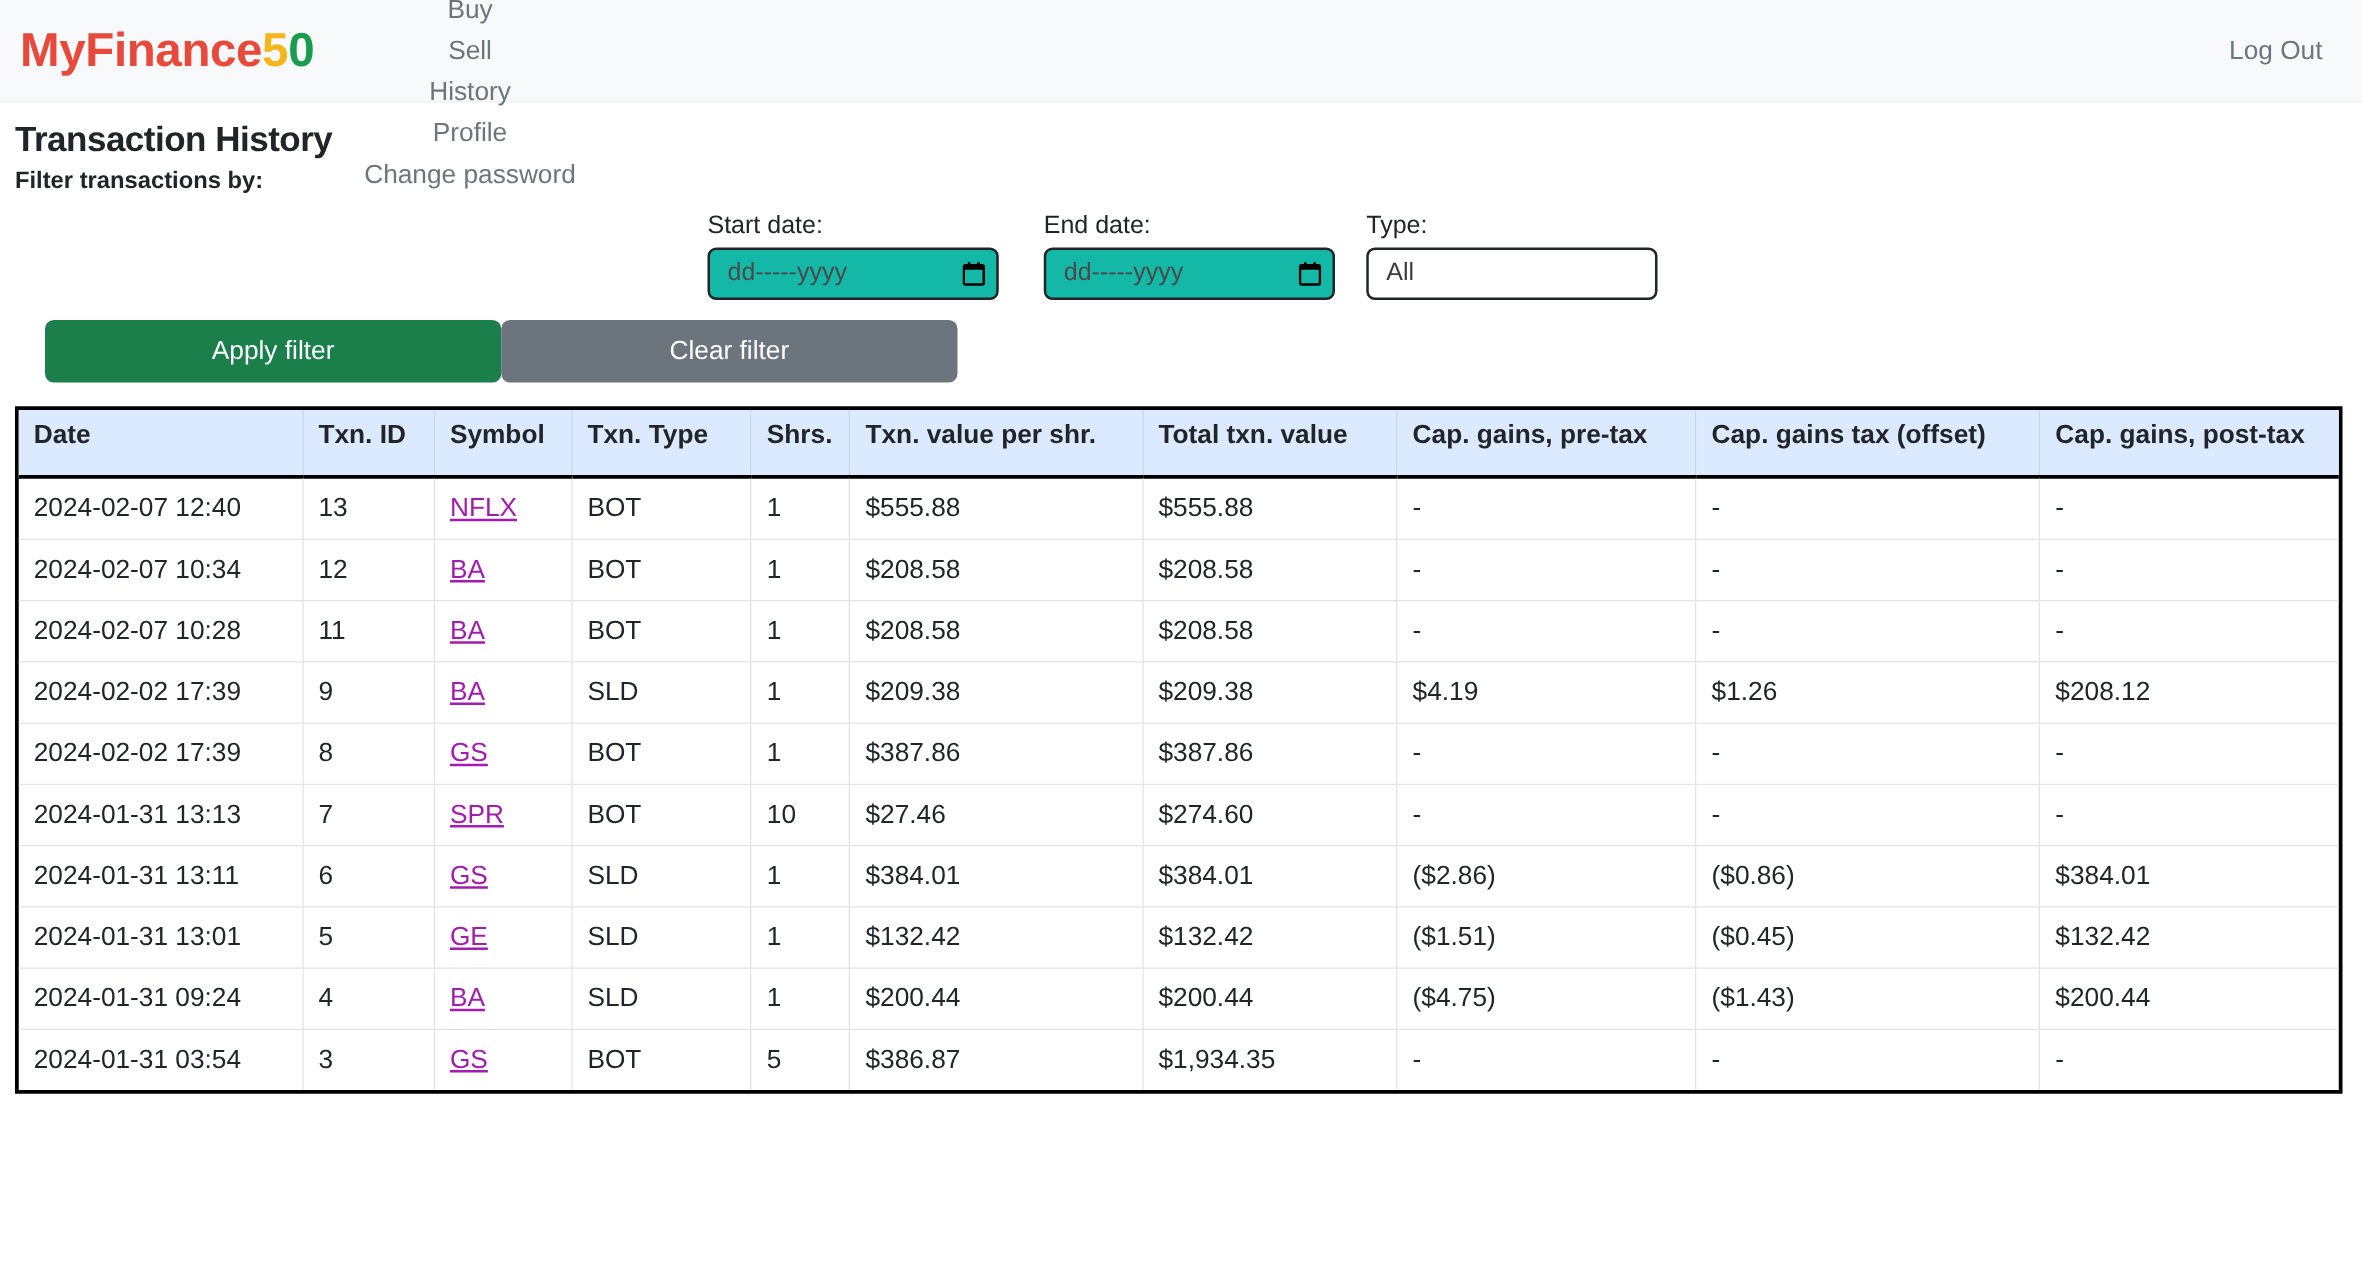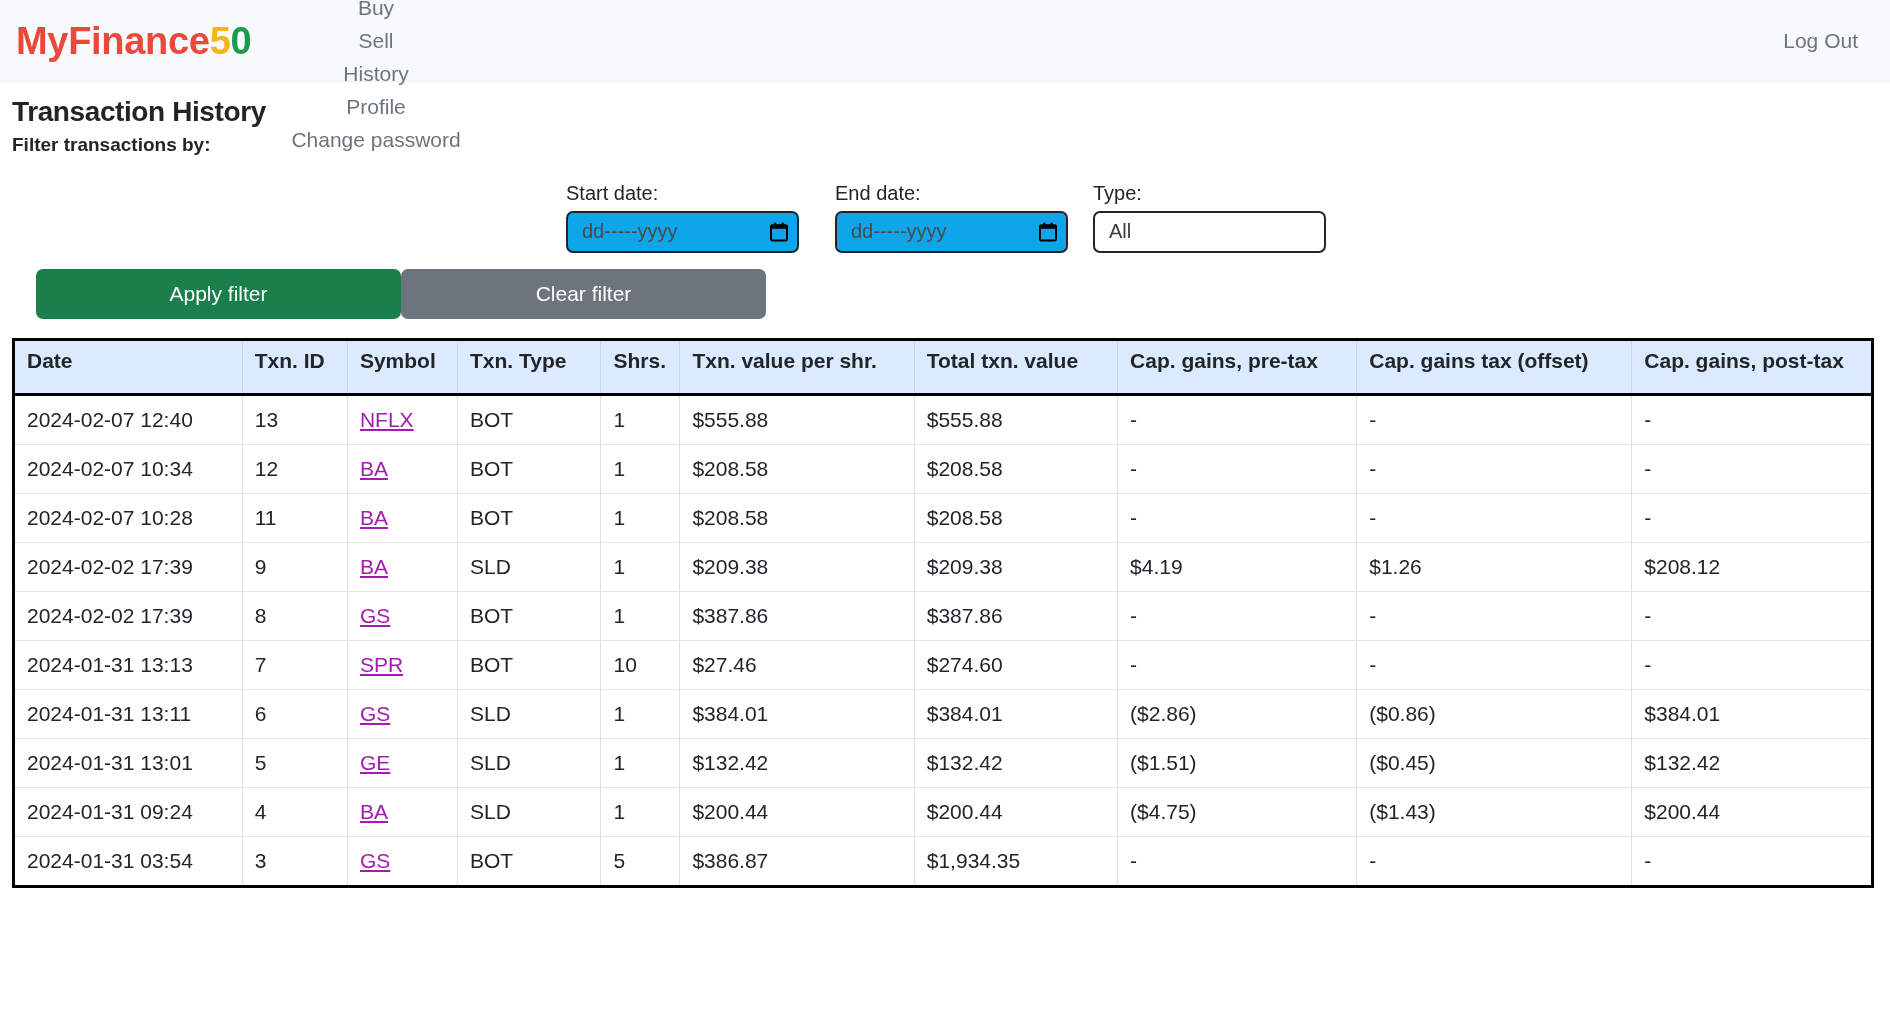--- a/index.html
+++ b/index.html
@@ -65,21 +65,21 @@
     font-weight: 700;
     color: #212529;
     margin: 14px 0 6px 0;
     line-height: 1.15;
     letter-spacing: -0.4px;
   }
   .filter-caption {
     font-size: 19px;
     font-weight: 700;
     color: #212529;
-    margin-bottom: 24px;
+    margin-bottom: 11px;
     line-height: 1.2;
   }
 
   .filter-row {
     display: flex;
     align-items: flex-end;
     gap: 0;
     justify-content: center;
   }
   .field-group {
@@ -91,21 +91,21 @@
     color: #212529;
     margin-bottom: 6px;
     line-height: 1.2;
     font-weight: 400;
   }
   .date-input {
     width: 233px;
     height: 42px;
     border: 2px solid #212529;
     border-radius: 7px;
-    background: #0ea5e9;
+    background: #14b8a6;
     display: flex;
     align-items: center;
     padding: 0 9px 0 14px;
     font-size: 20px;
     color: #4a4a4a;
     position: relative;
   }
   .date-input .ph { flex: 1 1 auto; white-space: nowrap; }
   .cal-icon {
     width: 18px;

